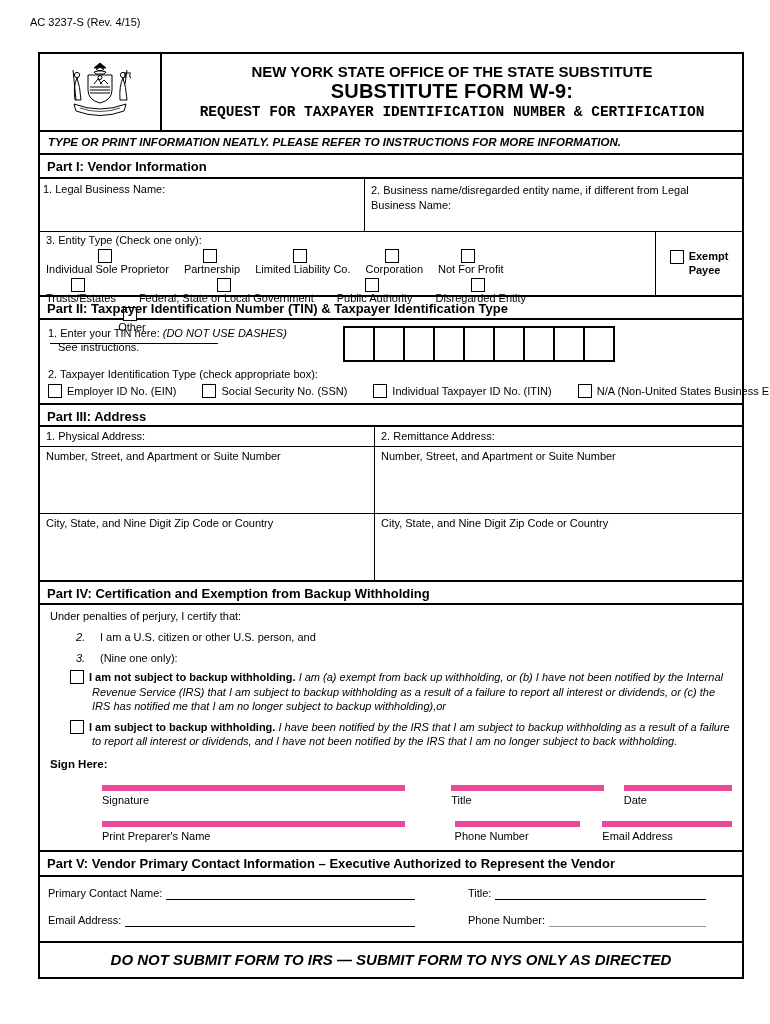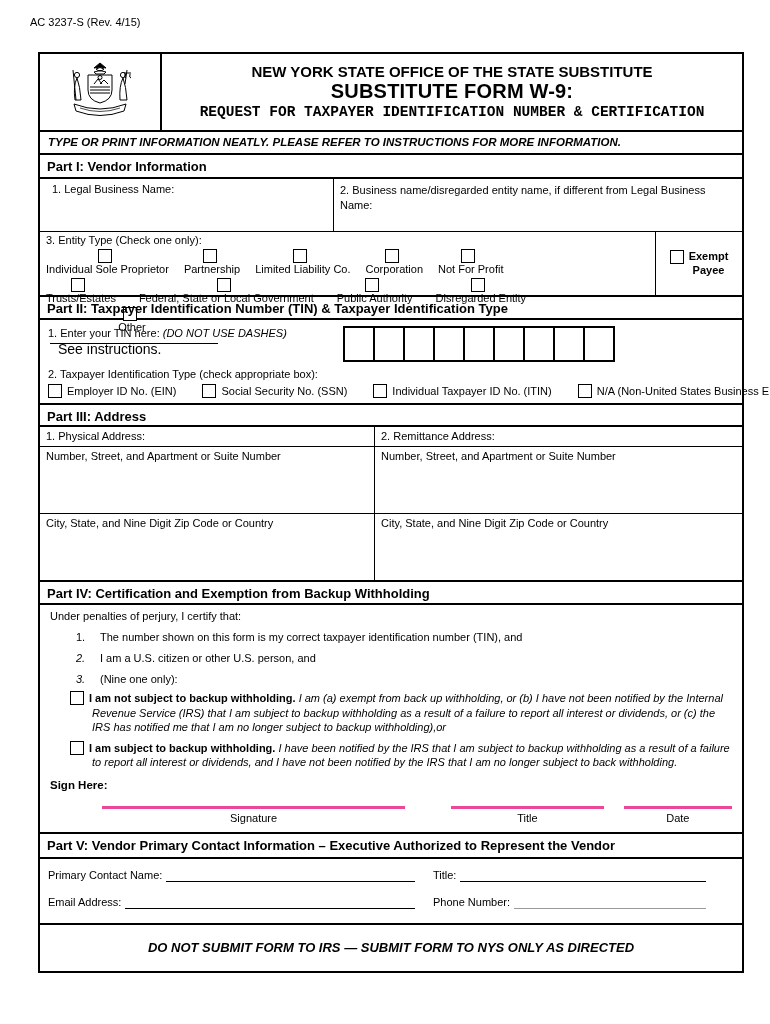--- a/index.html
+++ b/index.html
@@ -25,40 +25,40 @@
   .t3 { font-size: 14.5px; font-weight: bold; font-family: Liberation Mono, monospace; }
 
   .instruction { height: 23px; font-size: 11.5px; font-weight: bold; font-style: italic; padding: 4px 8px; }
 
   .part-hdr { font-size: 13px; font-weight: bold; padding: 4px 7px 3px; }
   .h-p1 { height: 24px; } .h-p2 { height: 23px; } .h-p3 { height: 22px; }
   .h-p4 { height: 23px; } .h-p5 { height: 25px; }
 
   
   .p1-names { display: flex; height: 54px; font-size: 11px; }
-  .p1-names .c1 { width: 294px; border-right: 1.5px solid #000; padding: 4px 12px; }
+  .p1-names .c1 { width: 325px; border-right: 1.5px solid #000; padding: 4px 3px; }
   .p1-names .c2 { flex: 1; padding: 4px 6px; line-height: 1.35; }
 
   .entity-row { display: flex; height: 64px; font-size: 11px; }
   .entity-main { flex: 1; border-right: 1.5px solid #000; padding: 2px 6px; }
   .etypes { display: flex; align-items: center; margin-top: 3px; }
   .etypes .opt { display: flex; align-items: center; white-space: nowrap; flex-direction: column; }
   .gap16 .opt + .opt { margin-left: 15px; }
   .gap24 .opt + .opt { margin-left: 23px; }
   .cb { display: inline-block; width: 14px; height: 14px; border: 1.5px solid #000; background: #fff; flex: 0 0 auto; margin-right: 5px; vertical-align: -3px; }
   .other-line { display: inline-block; width: 168px; border-bottom: 1px solid #000; height: 11px; margin-left: 4px; }
   .entity-exempt { width: 86px; display: flex; align-items: center; justify-content: center; }
   .exempt-inner { display: flex; align-items: flex-start; }
-  .exempt-txt { font-weight: bold; font-size: 11px; text-align: center; line-height: 1.25; }
+  .exempt-txt { font-weight: bold; font-size: 11px; text-align: left; line-height: 1.25; }
 
   
   .p2-body { height: 85px; font-size: 11px; padding: 5px 8px 0; }
   .tin-row { display: flex; }
   .tin-labels { width: 295px; padding-top: 2px; }
-  .tin-note { font-size: 14px; margin: 2px 0 0 10px; }
+  .tin-note { font-size: 11px; margin: 2px 0 0 10px; }
   .it { font-style: italic; }
   .tin-boxes { display: flex; margin-top: 1px; }
   .tinbox { width: 32px; height: 36px; border: 2px solid #000; background: #fff; }
   .tinbox + .tinbox { margin-left: -2px; }
   .type-row { margin-top: 6px; }
   .type-opts { display: flex; align-items: center; margin-top: 4px; }
   .type-opts .opt { display: flex; align-items: center; white-space: nowrap; }
   .type-opts .opt + .opt { margin-left: 26px; }
 
   
@@ -72,40 +72,40 @@
 
   
   .p4-body { font-size: 11px; padding: 5px 10px 8px; }
   .cert-item { margin: 9px 0 0 26px; }
   .cert-item .num { display: inline-block; width: 24px; }
   .cert-cb { margin: 6px 0 0 20px; padding-left: 22px; text-indent: -22px; line-height: 1.32; }
   .cert-cb .cb { text-indent: 0; }
   .cert-cb .lead { font-weight: bold; }
   .sign-here { font-weight: bold; margin-top: 9px; font-size: 11.5px; }
   .sigrow { display: flex; margin-top: 15px; }
-  .sigcell { border-top: 3px solid #ec4899; text-align: center; padding-top: 3px; font-size: 11px; }
+  .sigcell { border-top: 6px solid #ec4899; padding-top: 3px; font-size: 11px; }
   .sig-signature { width: 308px; margin-left: 52px; }
   .sig-title { width: 155px; margin-left: 46px; }
   .sig-date { width: 110px; margin-left: 20px; }
   .sig-preparer { width: 308px; margin-left: 52px; }
   .sig-phone { width: 128px; margin-left: 50px; }
   .sig-email { width: 132px; margin-left: 22px; }
 
   
   .p5-body { height: 66px; font-size: 11px; padding: 10px 8px 0 8px; }
-  .p5row { display: flex; }
+  .p5row { display: flex; gap: 35px; }
   .p5row + .p5row { margin-top: 14px; }
   .p5cell { display: flex; align-items: flex-end; }
   .p5cell .lbl { white-space: nowrap; padding-bottom: 1px; }
   .uline { flex: 1; border-bottom: 1px solid #000; height: 13px; margin-left: 4px; }
   .uline.grey { border-bottom-color: #999; }
   .p5-left { width: 385px; padding-right: 18px; }
   .p5-right { flex: 1; padding-right: 28px; }
 
-  .footer-note { height: 48px; display: flex; align-items: center; justify-content: center; font-size: 13px; font-weight: bold; font-style: italic; }
+  .footer-note { height: 36px; display: flex; align-items: center; justify-content: center; font-size: 15px; font-weight: bold; font-style: italic; }
 </style>
 </head>
 <body>
 
 <div class="form-code">AC 3237-S (Rev. 4/15)</div>
 
 <div class="sheet">
 
   <div class="hdr-row">
     <div class="logo-cell">
@@ -267,42 +267,44 @@
       <div class="c1">City, State, and Nine Digit Zip Code or Country</div>
       <div class="c2">City, State, and Nine Digit Zip Code or Country</div>
     </div>
   </div>
 
   <div class="part-hdr h-p4 bt2">Part IV: Certification and Exemption from Backup Withholding</div>
   <div class="p4-body bt2">
     <div>Under penalties of perjury, I certify that:</div>
 
     <div class="cert-item">
-      <span class="num">1.</span><span>The number shown on this form is my correct taxpayer identification number (TIN), and</span>
-    </div>
-    <div class="cert-item">
       <span class="num it">2.</span><span>I am a U.S. citizen or other U.S. person, and</span>
     </div>
     <div class="cert-item">
       <span class="num it">3.</span><span>(Nine one only):</span>
     </div>
 
     <div class="cert-cb">
       <span class="cb"></span><span class="lead">I am not subject to backup withholding.</span> <span class="it">I am (a) exempt from back up withholding, or (b) I have not been notified by the Internal Revenue Service (IRS)  that I am subject to backup withholding as a result of a failure to report all interest or dividends, or (c) the IRS has notified me that I am no longer subject to backup withholding),or</span>
     </div>
     <div class="cert-cb">
       <span class="cb"></span><span class="lead">I am subject to backup withholding.</span> <span class="it">I have been notified by the IRS that I am subject to backup withholding as a result of a failure to report all interest or dividends, and I have not been notified by the IRS that I am no longer subject to back withholding.</span>
     </div>
 
     <div class="sign-here">Sign Here:</div>
 
     <div class="sigrow">
       <div class="sigcell sig-signature">Signature</div>
       <div class="sigcell sig-title">Title</div>
       <div class="sigcell sig-date">Date</div>
+    </div>
+    <div class="sigrow">
+      <div class="sigcell sig-preparer">Print Preparer's Name</div>
+      <div class="sigcell sig-phone">Phone Number</div>
+      <div class="sigcell sig-email">Email Address</div>
     </div>
   </div>
 
   <div class="part-hdr h-p5 bt2">Part V: Vendor Primary Contact Information – Executive Authorized to Represent the Vendor</div>
   <div class="p5-body bt2">
     <div class="p5row">
       <div class="p5cell p5-left">
         <span class="lbl">Primary Contact Name:</span>
         <span class="uline"></span>
       </div>

